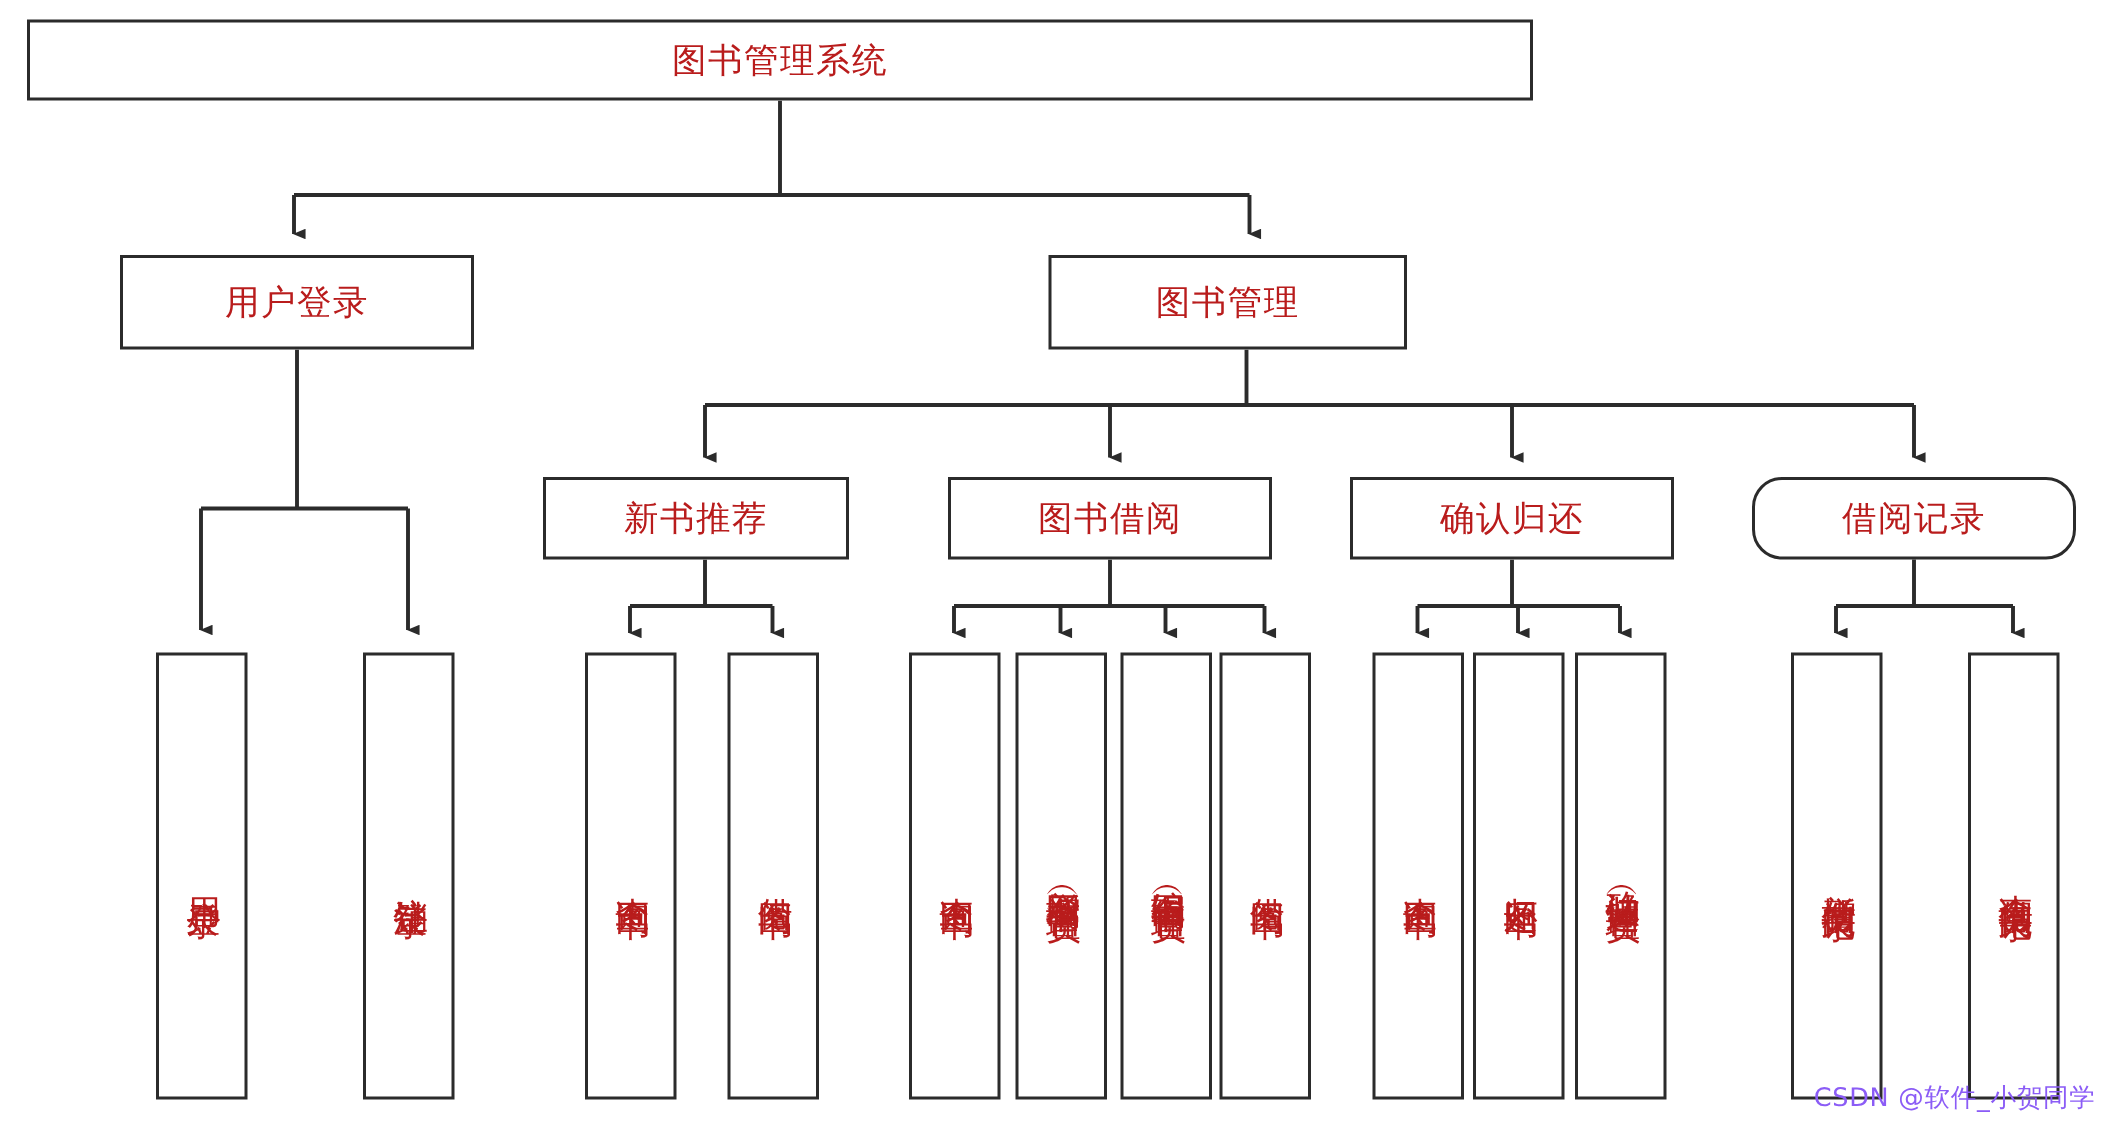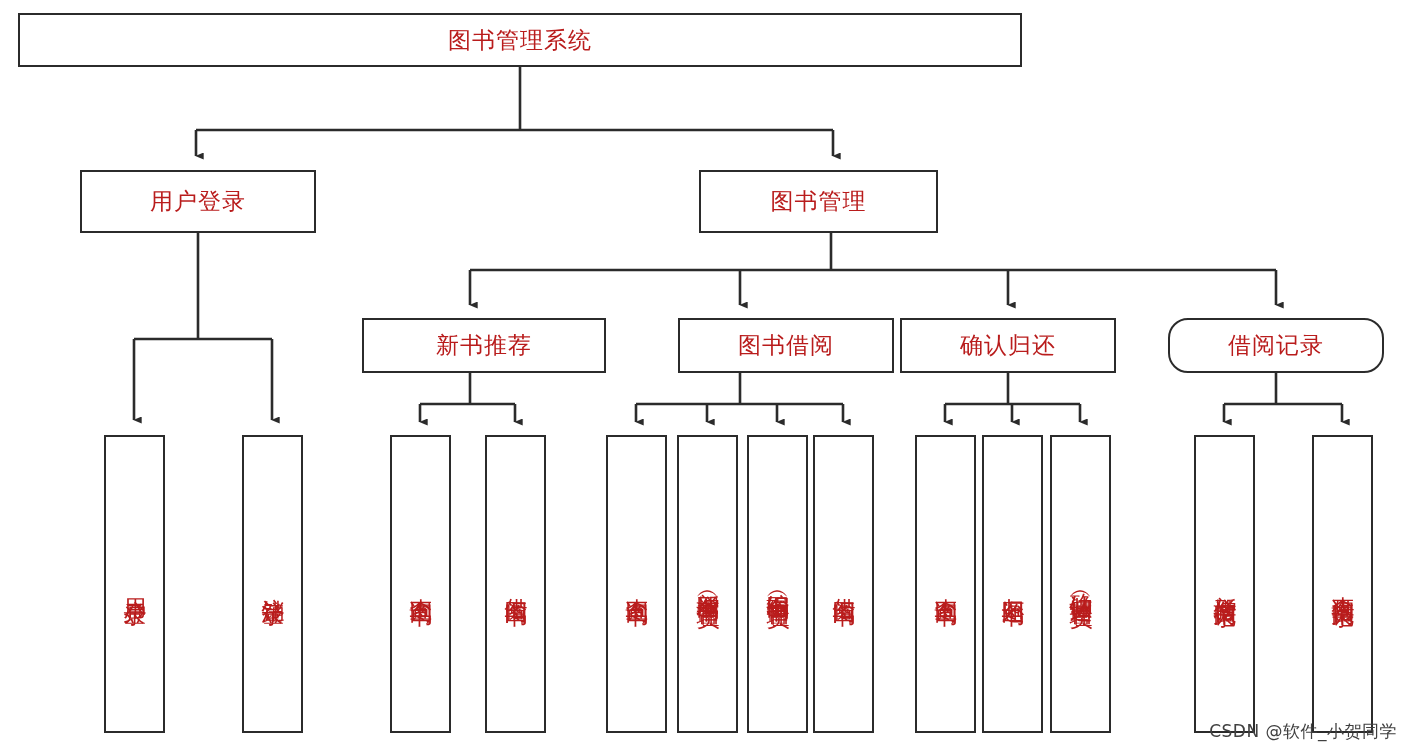--- a/index.html
+++ b/index.html
@@ -55,21 +55,21 @@
   .node.v .vtxt {
     writing-mode: vertical-rl;
     text-orientation: upright;
     display: block;
   }
   #watermark {
     position: absolute;
     right: 8px;
     bottom: 4px;
     font-size: 17px;
-    color: #404040;
+    color: #8b5cf6;
     z-index: 5;
     white-space: nowrap;
     letter-spacing: 0.5px;
     text-align: right;
   }
 </style>
 </head>
 <body>
 
 <div id="canvas">
@@ -128,24 +128,24 @@
     <span>图书管理系统</span>
   </div>
 
   <div class="node h" style="left:80px; top:170px; width:236px; height:63px;">
     <span>用户登录</span>
   </div>
   <div class="node h" style="left:679px; top:170px; width:239px; height:63px;margin-left:20px;">
     <span>图书管理</span>
   </div>
 
-  <div class="node h" style="left:362px; top:318px; width:244px; height:55px;">
+  <div class="node h" style="left:362px; top:318px; width:204px; height:55px;">
     <span>新书推荐</span>
   </div>
-  <div class="node h" style="left:632px; top:318px; width:216px; height:55px;margin-left:46px;">
+  <div class="node h" style="left:632px; top:318px; width:216px; height:55px;">
     <span>图书借阅</span>
   </div>
   <div class="node h" style="left:900px; top:318px; width:216px; height:55px;">
     <span>确认归还</span>
   </div>
   <div class="node h" style="left:1168px; top:318px; width:216px; height:55px;border-radius:20px;">
     <span>借阅记录</span>
   </div>
 
   <div class="node v" style="left:104px; top:435px; width:61px; height:298px;">

